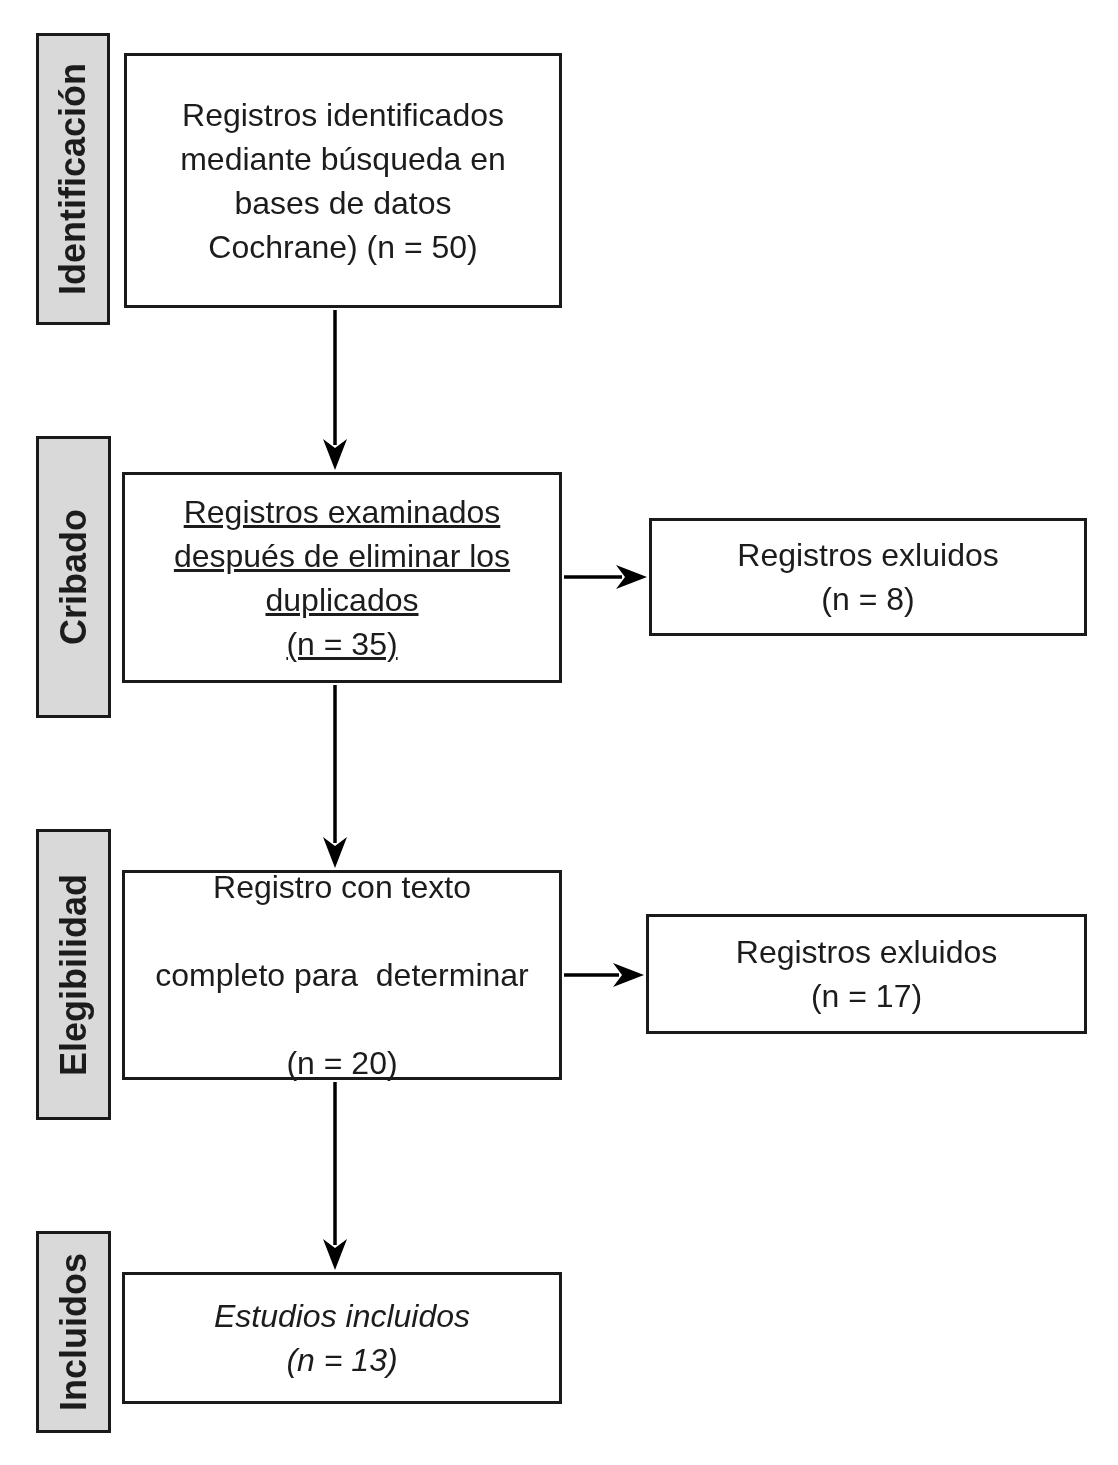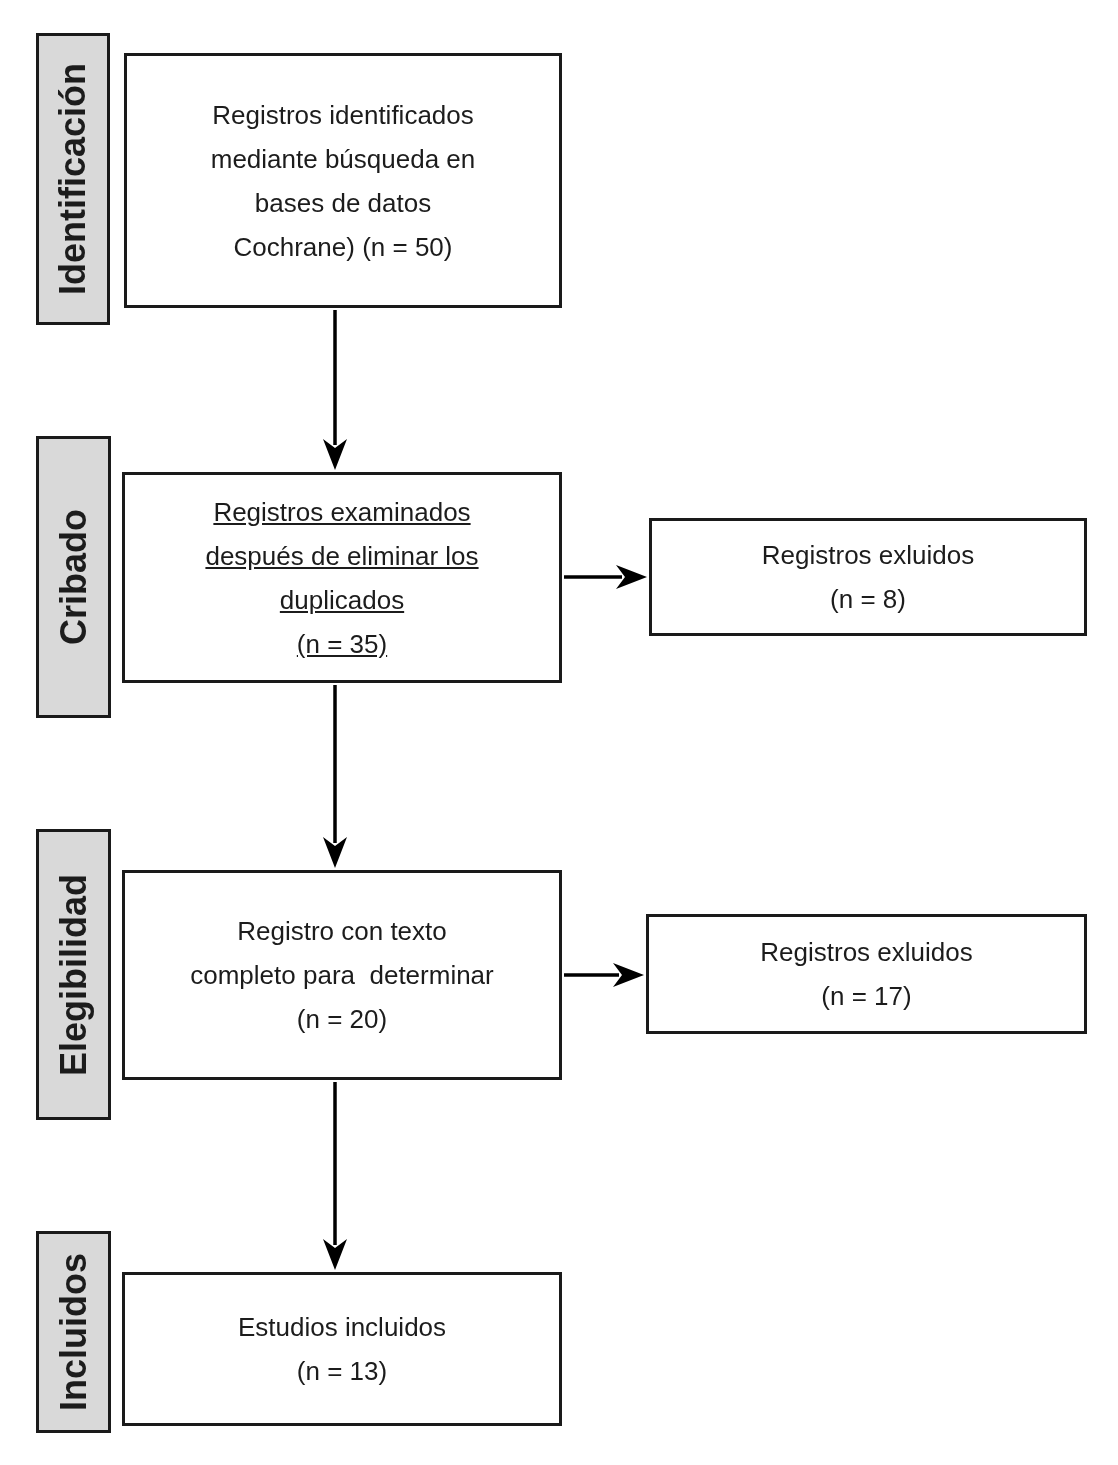--- a/index.html
+++ b/index.html
@@ -39,21 +39,21 @@
   }
   .box {
     position: absolute;
     background: var(--box-fill);
     border: 3px solid var(--border);
     display: flex;
     flex-direction: column;
     align-items: center;
     justify-content: center;
     text-align: center;
-    font-size: 26px;
+    font-size: 32px;
     line-height: 44px;
     padding: 4px 8px;
   }
   .line { white-space: pre; }
   .arrows {
     position: absolute;
     top: 0;
     left: 0;
     pointer-events: none;
   }
@@ -94,27 +94,27 @@
     <div class="line">Cochrane) (n = 50)</div>
   </div>
 
   <div class="box" style="left:122px; top:472px; width:440px; height:211px;text-decoration:underline;">
     <div class="line">Registros examinados</div>
     <div class="line">después de eliminar los</div>
     <div class="line">duplicados</div>
     <div class="line">(n = 35)</div>
   </div>
 
-  <div class="box" style="left:122px; top:870px; width:440px; height:210px;">
+  <div class="box" style="left:122px; top:870px; width:440px; height:210px;gap:44px;">
     <div class="line">Registro con texto</div>
     <div class="line">completo para  determinar</div>
     <div class="line">(n = 20)</div>
   </div>
 
-  <div class="box" style="left:122px; top:1272px; width:440px; height:154px;">
+  <div class="box" style="left:122px; top:1272px; width:440px; height:132px;font-style:italic;">
     <div class="line">Estudios incluidos</div>
     <div class="line">(n = 13)</div>
   </div>
 
   <div class="box" style="left:649px; top:518px; width:438px; height:118px;">
     <div class="line">Registros exluidos</div>
     <div class="line">(n = 8)</div>
   </div>
 
   <div class="box" style="left:646px; top:914px; width:441px; height:120px;">

